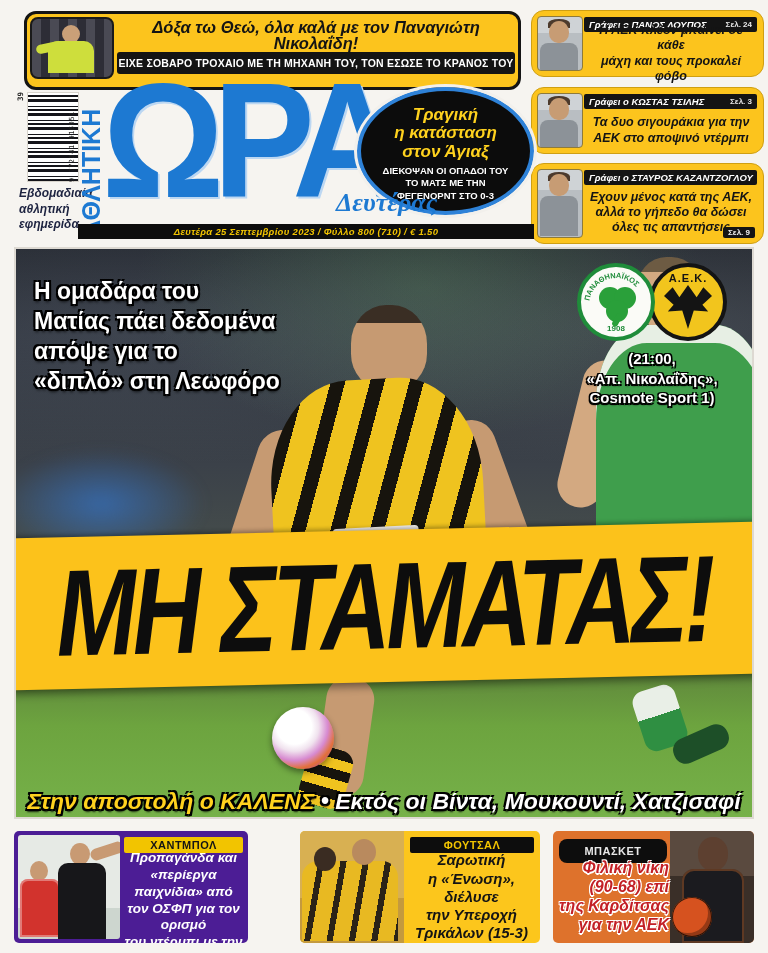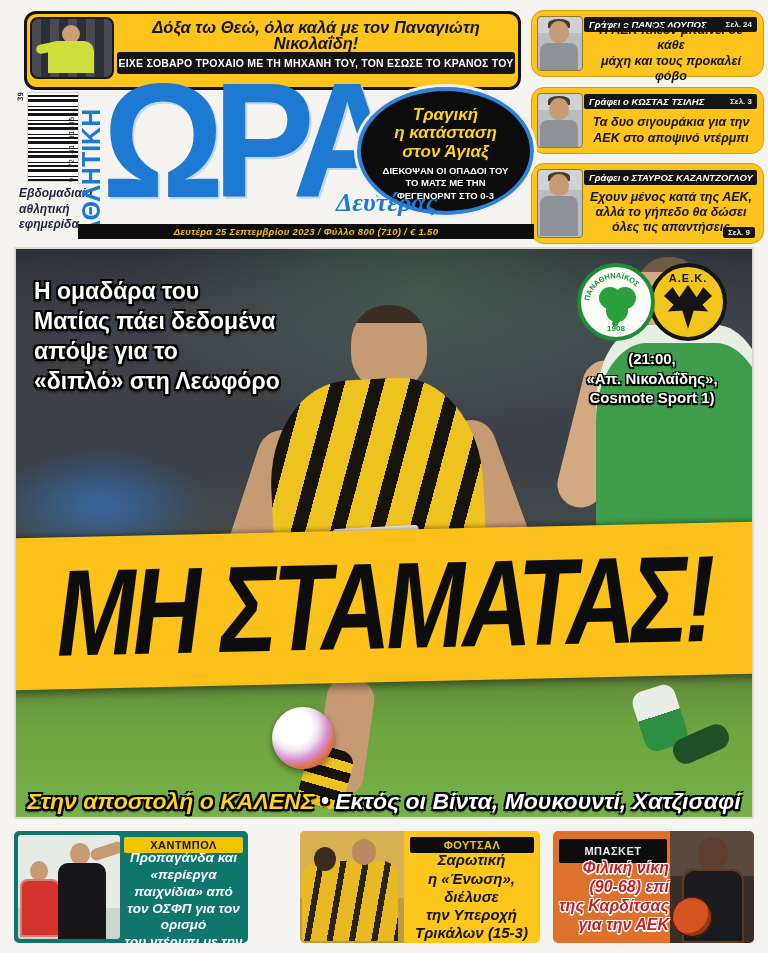--- a/index.html
+++ b/index.html
@@ -124,21 +124,21 @@
   .big-banner span{display:inline-block;font:italic 900 96px "Liberation Sans",sans-serif;color:#0d0d0d;
     letter-spacing:-4px;transform:scaleY(1.28);white-space:nowrap;}
   .photo-footer{left:0;right:0;bottom:4px;z-index:6;text-align:center;position:absolute;
     font:italic bold 23px "Liberation Sans",sans-serif;line-height:1;
     text-shadow:2px 2px 0 #000,-2px 2px 0 #000,2px -2px 0 #000,-2px -2px 0 #000,0 3px 2px rgba(0,0,0,.8);}
   .photo-footer .hl{color:#ffd21e;}
   .photo-footer .rest{color:#fff;}
 
   
   .story{top:831px;height:112px;border-radius:5px;box-sizing:border-box;overflow:hidden;}
-  .story-hand{left:14px;width:234px;background:#0f766e;}
+  .story-hand{left:14px;width:234px;background:#4c1d95;}
   .hand-photo{left:4px;top:4px;width:102px;height:104px;border-radius:3px;background:linear-gradient(180deg,#e6eae5 0 70%,#cdd6cf 70% 100%);overflow:hidden;}
   .hb-red-head{left:12px;top:26px;width:18px;height:20px;border-radius:50%;background:#c89a73;}
   .hb-red-body{left:2px;top:44px;width:40px;height:58px;border-radius:8px 8px 0 0;background:#d2332d;box-shadow:inset 0 0 0 2px rgba(255,255,255,.35);}
   .hb-blk-head{left:52px;top:8px;width:20px;height:22px;border-radius:50%;background:#c89a73;}
   .hb-blk-body{left:40px;top:28px;width:48px;height:76px;border-radius:10px 10px 0 0;background:#17171a;}
   .hb-blk-arm{left:72px;top:10px;width:34px;height:12px;border-radius:6px;background:#c89a73;transform:rotate(-18deg);}
   .hand-tag{left:110px;top:6px;right:5px;height:16px;background:#f2c400;border-radius:2px;position:absolute;
     display:flex;align-items:center;justify-content:center;font:bold 11px "Liberation Sans",sans-serif;color:#141414;letter-spacing:.5px;}
   .hand-text{left:108px;top:24px;right:3px;bottom:4px;position:absolute;display:flex;align-items:center;justify-content:center;
     font:italic bold 13.5px "Liberation Sans",sans-serif;color:#fff;text-align:center;line-height:1.25;margin-top:24px;}
@@ -151,21 +151,21 @@
   .futsal-tag{left:110px;top:6px;right:6px;height:16px;background:#0d0d0d;border-radius:2px;position:absolute;
     display:flex;align-items:center;justify-content:center;font:bold 11px "Liberation Sans",sans-serif;color:#f2c400;letter-spacing:.5px;}
   .futsal-text{left:106px;top:24px;right:3px;bottom:4px;position:absolute;display:flex;align-items:center;justify-content:center;
     font:italic bold 15px "Liberation Sans",sans-serif;color:#141414;text-align:center;line-height:1.22;}
   .story-basket{left:553px;width:201px;background:#de722c;}
   .basket-photo{right:0;top:0;width:84px;height:112px;background:linear-gradient(180deg,#5a4a3f 0 40%,#3a2f28 40% 100%);overflow:hidden;position:absolute;}
   .bb-head{left:28px;top:6px;width:30px;height:34px;border-radius:48%;background:#5d4030;}
   .bb-body{left:12px;top:38px;width:62px;height:74px;border-radius:12px 12px 0 0;background:#1b1b1f;box-shadow:inset 0 0 0 2px rgba(222,114,44,.35);}
   .bb-ball{left:2px;top:66px;width:40px;height:40px;border-radius:50%;background:#d6521f;
     box-shadow:inset -4px -4px 0 rgba(0,0,0,.3),inset 0 0 0 1px #3a1c0c;}
-  .basket-tag{left:6px;top:8px;width:108px;height:24px;background:#0d0d0d;border-radius:2px;position:absolute;
+  .basket-tag{left:6px;top:8px;width:108px;height:24px;background:#0d0d0d;border-radius:8px;position:absolute;
     display:flex;align-items:center;justify-content:center;font:bold 11px "Liberation Sans",sans-serif;color:#e8e8e8;letter-spacing:.5px;}
   .basket-text{left:4px;top:28px;width:112px;position:absolute;text-align:right;
     font:italic bold 16px "Liberation Sans",sans-serif;color:#c32026;line-height:1.18;
     text-shadow:-1px -1px 0 #fff,1px -1px 0 #fff,-1px 1px 0 #fff,1px 1px 0 #fff,0 2px 0 #fff;}
 </style>
 </head>
 <body>
 
 <div class="abs top-banner">
   <div class="abs gk-photo">

